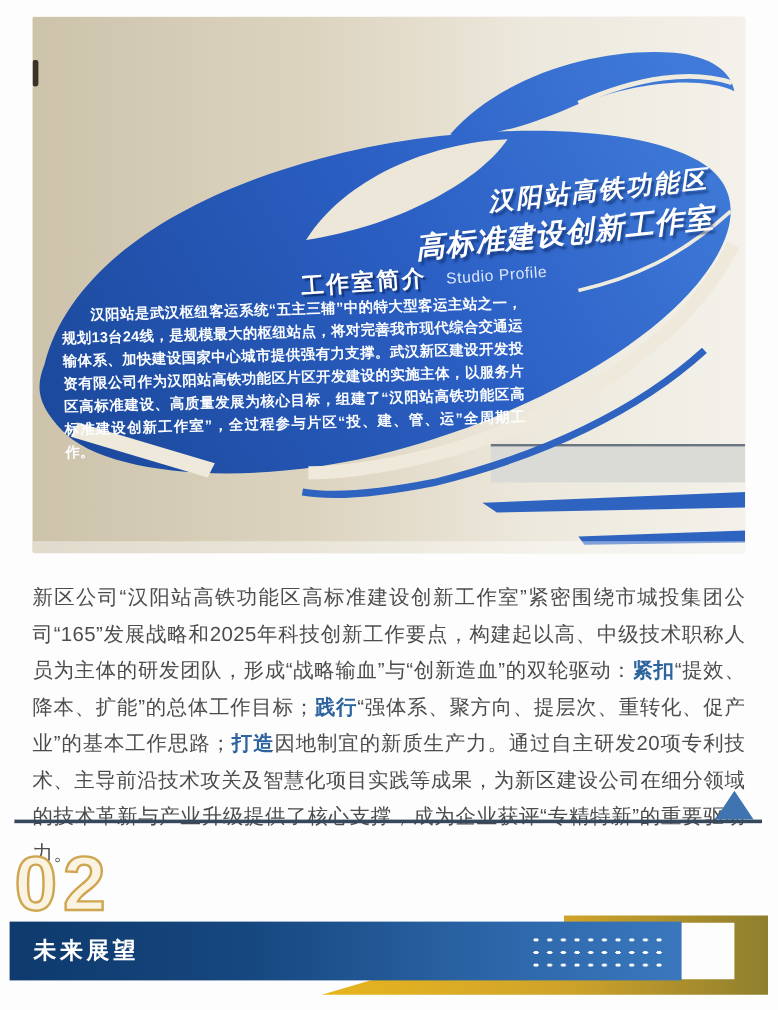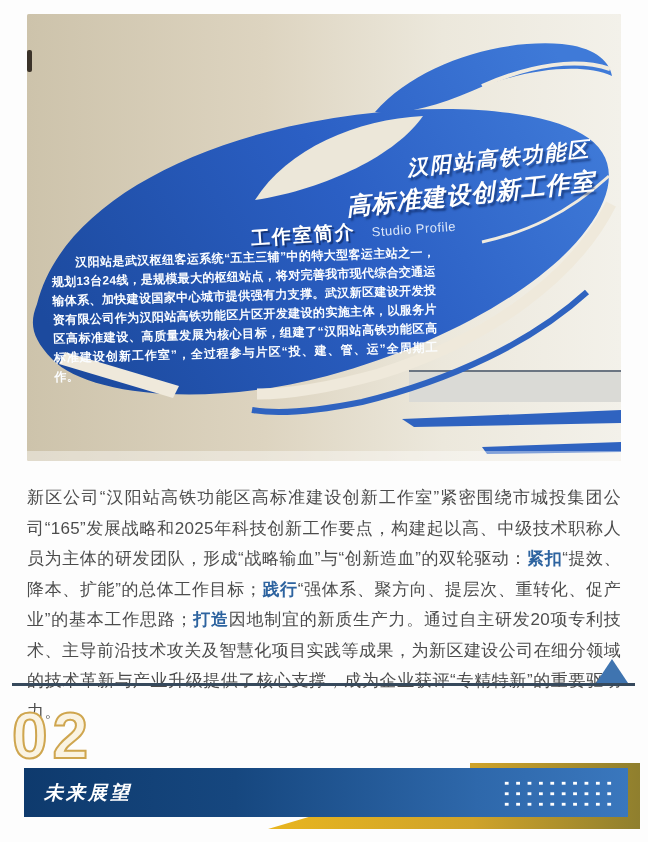--- a/index.html
+++ b/index.html
@@ -60,23 +60,22 @@
   
   .section-number{
     position:absolute;left:12px;top:704px;
     font-size:64px;font-weight:800;letter-spacing:5px;line-height:1;
     color:#faf3e2;-webkit-text-stroke:2px #cfa64f;
     z-index:1;
   }
   .banner-wrap{position:absolute;left:0;top:760px;width:648px;height:72px;z-index:2;}
   .banner-gold{position:absolute;left:0;top:0;}
   .banner-blue{
-    position:absolute;left:24px;top:8px;width:604px;height:49px;
+    position:absolute;left:8px;top:8px;width:560px;height:49px;
     background:linear-gradient(90deg,#0e3a6d 0%,#16477f 35%,#2e68ab 75%,#3a77bd 100%);
-    font-style:italic;
   }
   .banner-label{
     position:absolute;left:20px;top:0;height:49px;line-height:49px;
     font-size:19px;font-weight:700;color:#ffffff;letter-spacing:3px;
   }
   .banner-dots{
     position:absolute;right:13px;top:10px;width:114px;height:31px;
     background-image:radial-gradient(ellipse 3.2px 2.2px at 50% 50%,#ffffff 70%,transparent 72%);
     background-size:11.4px 10.5px;background-position:0 0;
   }

